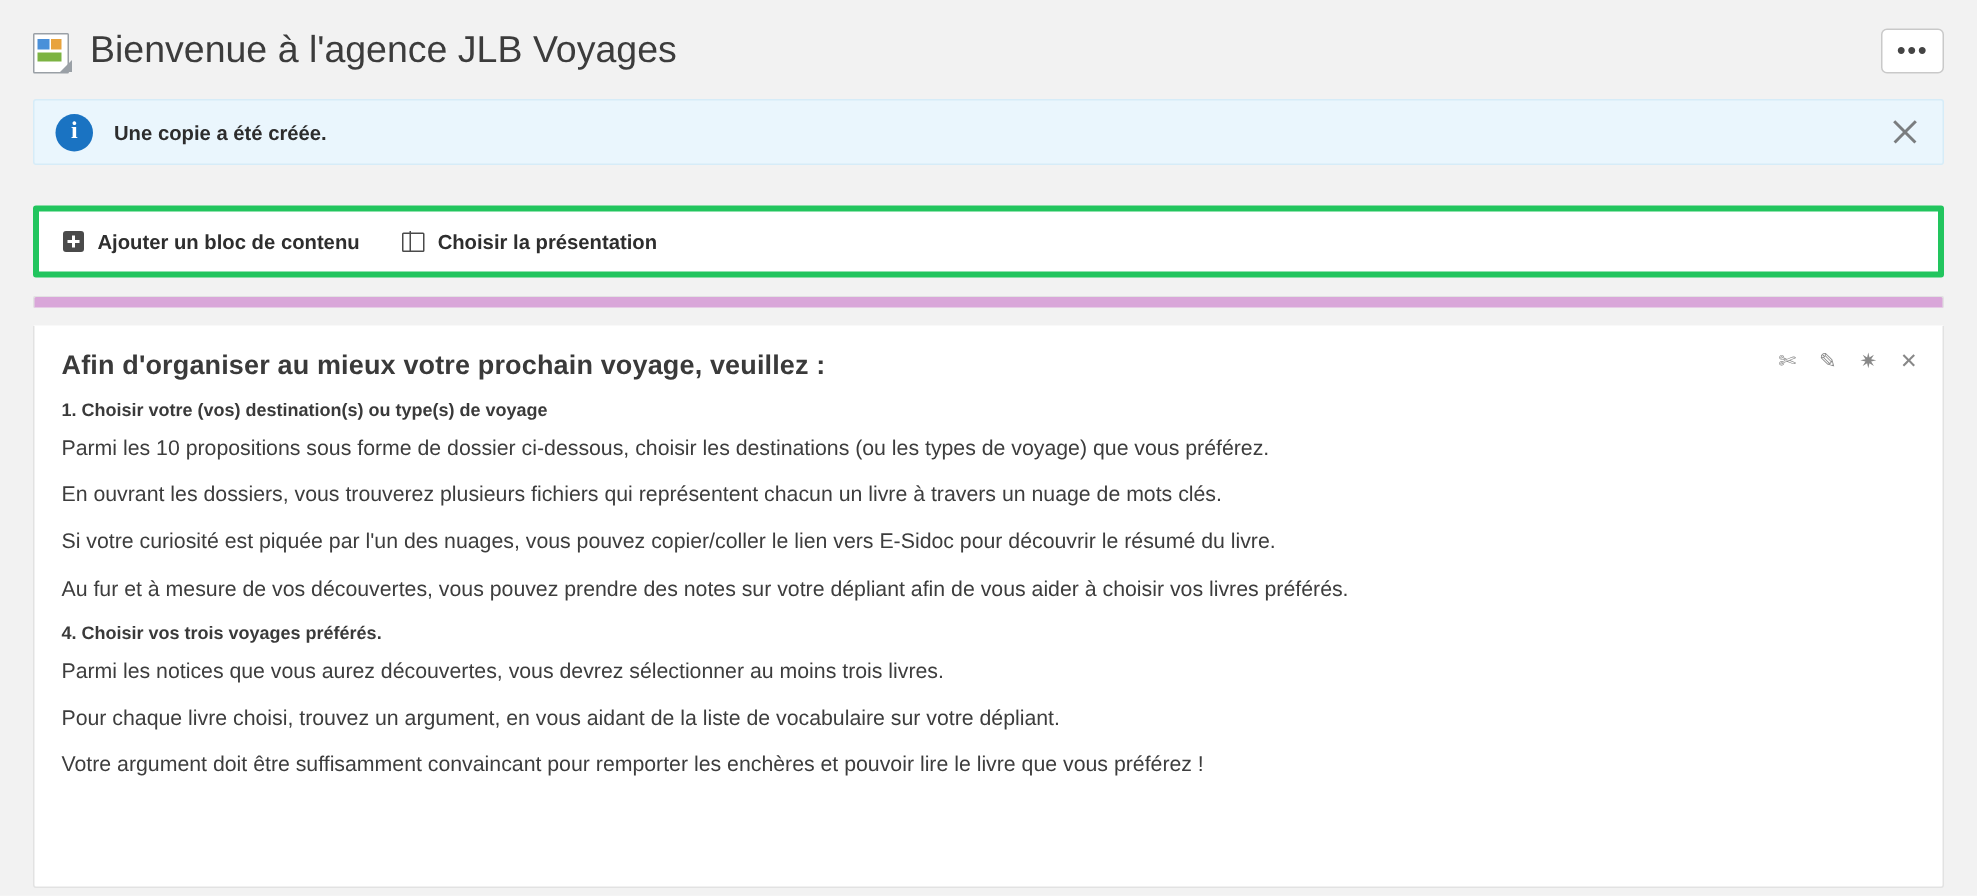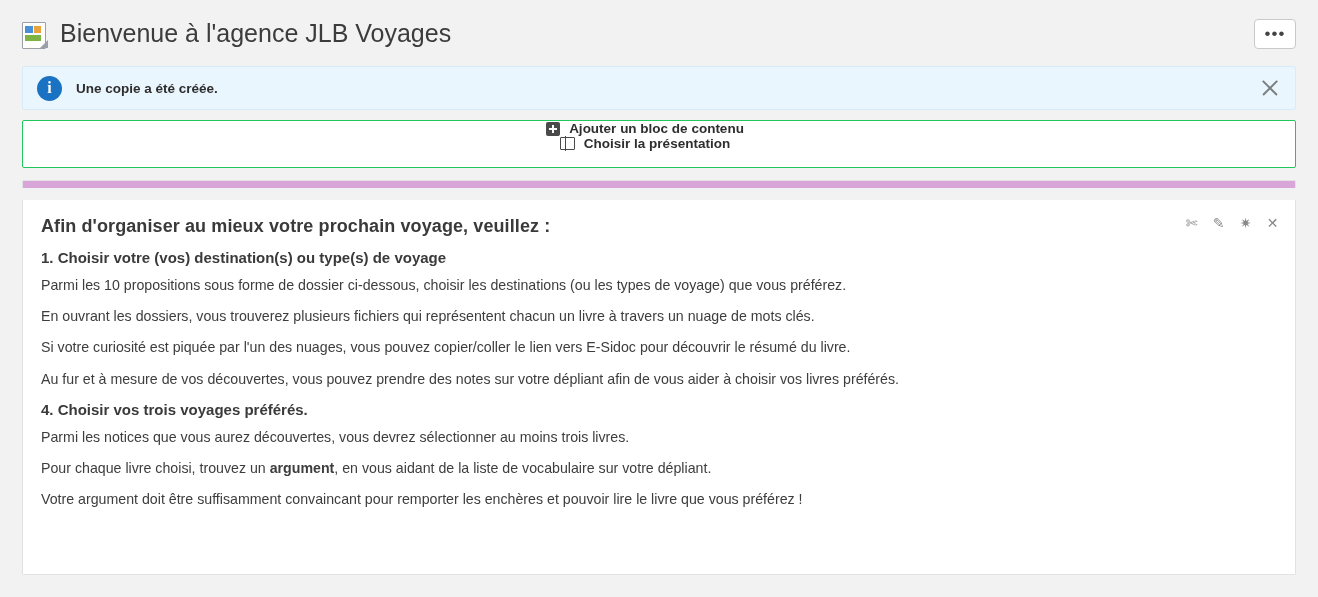--- a/index.html
+++ b/index.html
@@ -143,30 +143,29 @@
     position: absolute;
     left: 1px; top: 10px;
     width: 20px; height: 1.6px;
     background: #555;
   }
   .close-x:before { transform: rotate(45deg); }
   .close-x:after  { transform: rotate(-45deg); }
 
   
   .toolbar {
-    margin-top: 10px;
+    margin-top: 27px;
     height: 48px;
     background: #ffffff;
-    border: 1px solid #22c55e;
+    border: 4px solid #22c55e;
     border-radius: 2px;
     display: flex;
     align-items: center;
     padding: 0 16px;
     box-sizing: border-box;
-    flex-direction: column;
   }
   .tool-item {
     display: flex;
     align-items: center;
     font-size: 13.5px;
     font-weight: bold;
     color: #2e2e2e;
     cursor: pointer;
     margin-right: 28px;
     white-space: nowrap;
@@ -248,31 +247,31 @@
   }
   .card h2 {
     margin: 0 0 10px 0;
     font-size: 18px;
     font-weight: bold;
     color: #3a3a3a;
     letter-spacing: .1px;
   }
   .card h3 {
     margin: 12px 0 10px 0;
-    font-size: 15px;
+    font-size: 12px;
     font-weight: bold;
     color: #3a3a3a;
   }
   .card p {
     margin: 0 0 12px 0;
     font-size: 14.2px;
     line-height: 1.35;
     color: #3d3d3d;
   }
-  .card p b { font-weight: bold; }
+  .card p b { font-weight: normal; }
 
   
   .scroll-rail {
     position: absolute;
     right: 0;
     top: 0;
     width: 6px;
     height: 597px;
     background: transparent;
   }

